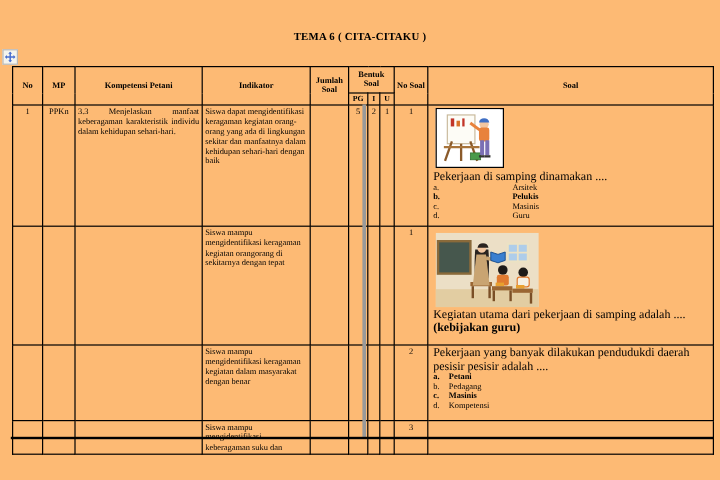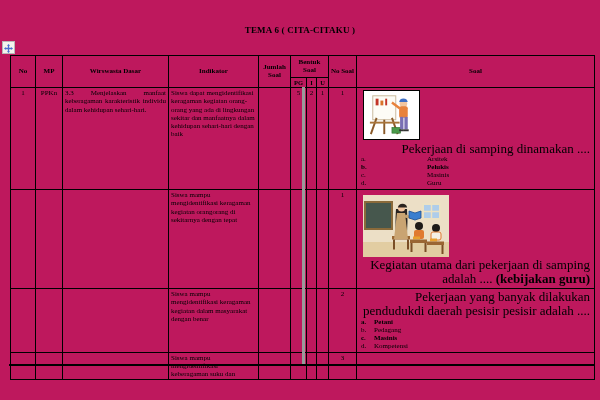--- a/index.html
+++ b/index.html
@@ -1,37 +1,37 @@
 <!DOCTYPE html>
 <html><head>
 <meta charset="utf-8">
 <style>
   html,body{margin:0;padding:0;background:#fff;}
-  .page{position:relative;width:600px;height:400px;background:#be185d;overflow:hidden;
+  .page{position:relative;width:600px;height:400px;background:#fdba74;overflow:hidden;
         font-family:"Liberation Serif", serif;color:#000;}
   .doc-title{position:absolute;top:25px;left:0;width:600px;text-align:center;
              font-weight:bold;font-size:9px;letter-spacing:.2px;}
   .move-handle{position:absolute;left:2px;top:41px;width:11px;height:11px;
                border:1px solid #b8b8b8;background:#f4f4ee;display:flex;
                align-items:center;justify-content:center;}
   table.main{position:absolute;left:10px;top:55px;width:584px;border-collapse:collapse;
              table-layout:fixed;}
   th,td{border:1px solid #000;font-size:7px;line-height:1.18;vertical-align:top;
         padding:1px 2px;overflow:hidden;word-wrap:break-word;}
   th{font-weight:bold;text-align:center;vertical-align:middle;padding:0 1px;line-height:1.1;}
   th.sub{font-size:6.5px;}
   tr.hr1{height:22px;} tr.hr2{height:10px;}
   tr.r1{height:101px;} tr.r2{height:99px;} tr.r3{height:63px;font-family:Liberation Serif, serif;} tr.r4{height:21px;}
   td.c{text-align:center;}
   td.kd{text-align:justify;}
   td.soal{padding:1px 4px 1px 4px;}
   .q-image{display:block;}
   .q-image.painter{width:55px;height:48px;border:1px solid #000;margin:1px 0 2px 2px;background:#fff;}
   .q-image.teacher{width:86px;height:62px;margin:4px 0 1px 2px;}
-  .q-text{font-size:13px;line-height:1.1;text-align:right;}
+  .q-text{font-size:10px;line-height:1.1;}
   .opt{display:flex;font-size:7px;line-height:1.14;}
   .opt .letter{flex:0 0 auto;}
   .opt.wide .letter{width:66px;}
   .opt.narrow .letter{width:13px;}
   .bold{font-weight:bold;}
   .guide-line{position:absolute;left:302px;top:87px;width:3px;height:278px;
               background:#9a9a9a;pointer-events:none;}
   .cut-line{position:absolute;left:9px;top:364px;width:586px;height:2px;background:#000;}
 </style>
 </head>
@@ -60,21 +60,21 @@
       <col style="width:10px">
         <col style="width:12px">
         <col style="width:28px">
       <col style="width:238px">
     </colgroup>
 
     <tbody>
         <tr class="hr1">
       <th rowspan="2">No</th>
       <th rowspan="2">MP</th>
-      <th rowspan="2">Wirswasta Dasar</th>
+      <th rowspan="2">Kompetensi Petani</th>
       <th rowspan="2">Indikator</th>
       <th rowspan="2">Jumlah Soal</th>
       <th colspan="3">Bentuk Soal</th>
       <th rowspan="2">No Soal</th>
       <th rowspan="2">Soal</th>
     </tr>
     <tr class="hr2">
       <th class="sub">PG</th>
       <th class="sub">I</th>
       <th class="sub">U</th>

